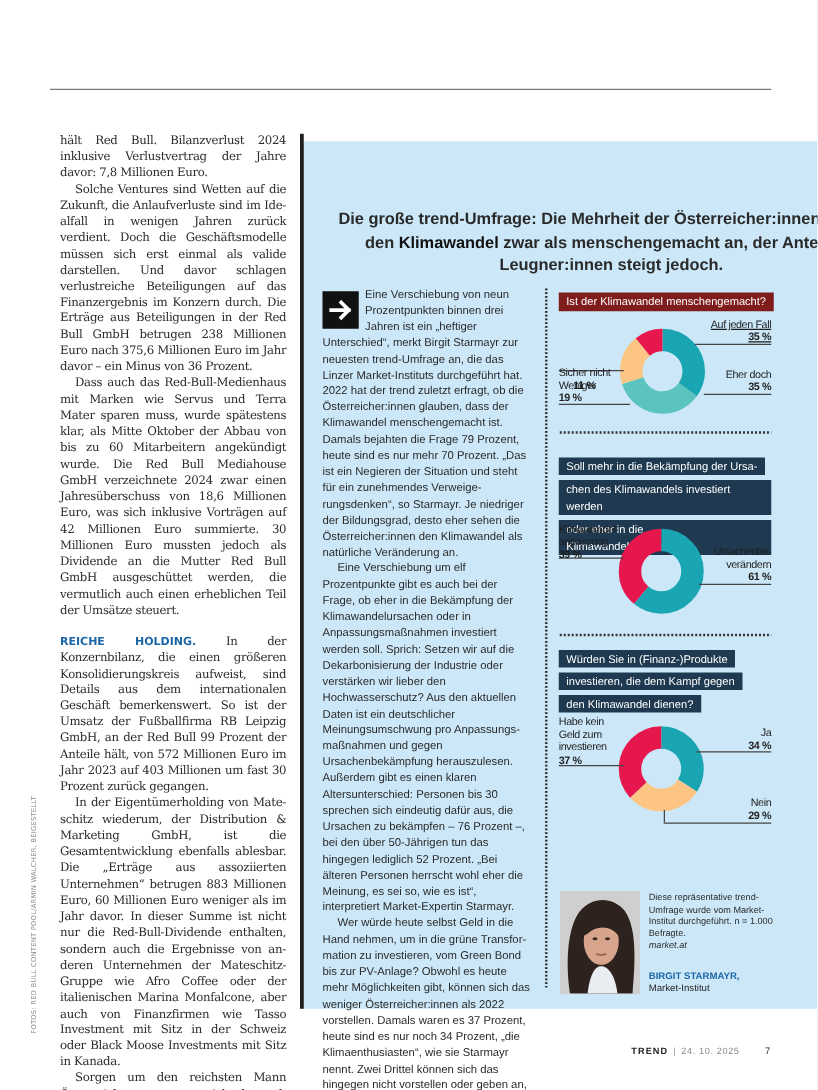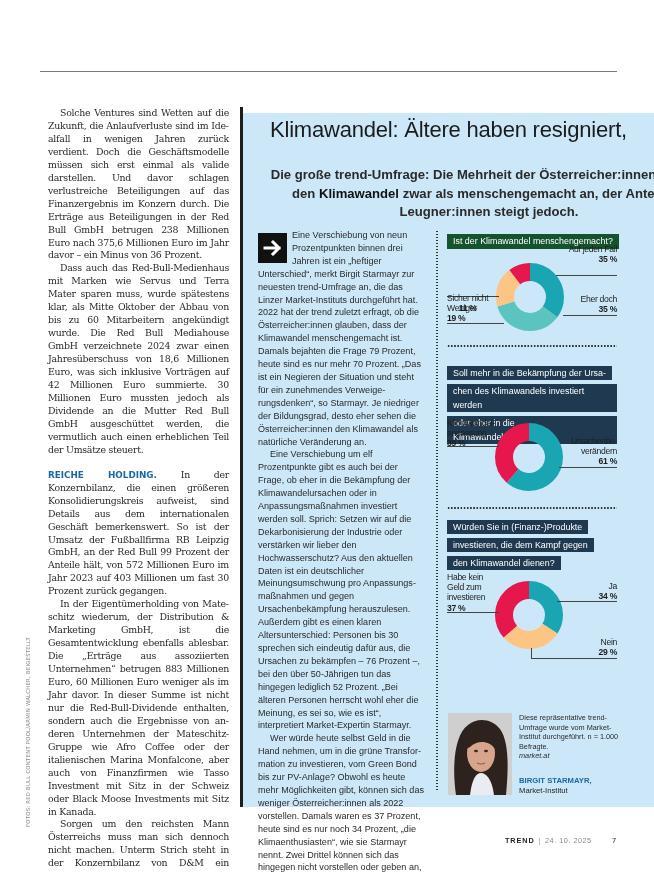--- a/index.html
+++ b/index.html
@@ -37,21 +37,21 @@
     position: absolute; left: 258px; top: 229px; width: 168px;
     font-family: "Liberation Sans", sans-serif; font-size: 9.05px; line-height: 12.9px; color: #2a2a2a;
   }
   .body-text .first { text-indent: 0; }
   .body-text .wrap-pad { float: left; width: 34px; height: 38px; }
   .body-text p.ind { text-indent: 12px; }
 
   .dot-v { position: absolute; left: 436px; top: 230px; width: 2px; height: 560px; background-image: radial-gradient(circle, #333 0.8px, transparent 1px); background-size: 2px 3px; background-repeat: repeat-y; }
   .dot-h { position: absolute; left: 447px; width: 170px; height: 2px; background-image: radial-gradient(circle, #333 0.8px, transparent 1px); background-size: 3.2px 2px; background-repeat: repeat-x; }
 
-  .qlabel { position: absolute; left: 447px; background: #14532d; color: #fff; font-family: "Liberation Sans", sans-serif; font-size: 8.9px; padding: 0 6px; line-height: 15px; }
+  .qlabel { position: absolute; left: 447px; background: #7f1d1d; color: #fff; font-family: "Liberation Sans", sans-serif; font-size: 8.9px; padding: 0 6px; line-height: 15px; }
   .qstack { position: absolute; left: 447px; width: 170px; }
   .qstack span { display: block; background: #1f3a50; color: #fff; font-family: "Liberation Sans", sans-serif; font-size: 8.9px; line-height: 14px; padding: 0 6px; margin-bottom: 4px; width: fit-content; }
 
   .chart-svg { position: absolute; }
   .leg { position: absolute; font-family: "Liberation Sans", sans-serif; font-size: 8.6px; line-height: 10.2px; color: #1e1e1e; letter-spacing: -0.3px; }
   .leg b { font-weight: bold; display: block; }
   .leg.right { text-align: right; }
   .leader { position: absolute; height: 1px; background: #444; }
 
   .portrait { position: absolute; left: 448px; top: 713px; width: 64px; height: 82px; overflow: hidden; background: #c9c9c9; }
@@ -67,32 +67,32 @@
   .page-num { position: absolute; top: 836px; left: 612px; font-family: "Liberation Sans", sans-serif; font-size: 7.5px; color: #222; }
 </style>
 </head>
 <body>
 
 <div class="top-rule"></div>
 
 <div class="photo-credit">FOTOS: RED BULL CONTENT POOL/ARMIN WALCHER, BEIGESTELLT</div>
 
 <div class="left-col">
+  <p>hält Red Bull. Bilanzverlust 2024 inklusi­ve Verlustvertrag der Jahre davor: 7,8 Millionen Euro.</p>
   <p class="ind">Solche Ventures sind Wetten auf die Zukunft, die Anlaufverluste sind im Ide­alfall in wenigen Jahren zurück verdient. Doch die Geschäftsmodelle müssen sich erst einmal als valide darstellen. Und da­vor schlagen verlustreiche Beteiligungen auf das Finanzergebnis im Konzern durch. Die Erträge aus Beteiligungen in der Red Bull GmbH betrugen 238 Millio­nen Euro nach 375,6 Millionen Euro im Jahr davor – ein Minus von 36 Prozent.</p>
   <p class="ind">Dass auch das Red-Bull-Medienhaus mit Marken wie Servus und Terra Mater sparen muss, wurde spätestens klar, als Mitte Oktober der Abbau von bis zu 60 Mitarbeitern angekündigt wurde. Die Red Bull Mediahouse GmbH verzeichne­te 2024 zwar einen Jahresüberschuss von 18,6 Millionen Euro, was sich inklusive Vorträgen auf 42 Millionen Euro sum­mierte. 30 Millionen Euro mussten je­doch als Dividende an die Mutter Red Bull GmbH ausgeschüttet werden, die vermutlich auch einen erheblichen Teil der Umsätze steuert.</p>
   <p class="gap"><span class="runin">REICHE HOLDING.</span><span> In der Konzernbilanz, die einen größeren Konsolidierungs­kreis aufweist, sind Details aus dem in­ternationalen Geschäft bemerkenswert. So ist der Umsatz der Fußballfirma RB Leipzig GmbH, an der Red Bull 99 Pro­zent der Anteile hält, von 572 Millionen Euro im Jahr 2023 auf 403 Millionen um fast 30 Prozent zurück gegangen.</span></p>
   <p class="ind">In der Eigentümerholding von Mate­schitz wiederum, der Distribution &amp; Mar­keting GmbH, ist die Gesamtentwicklung ebenfalls ablesbar. Die „Erträge aus asso­ziierten Unternehmen“ betrugen 883 Millionen Euro, 60 Millionen Euro weni­ger als im Jahr davor. In dieser Summe ist nicht nur die Red-Bull-Dividende enthal­ten, sondern auch die Ergebnisse von an­deren Unternehmen der Mateschitz-Gruppe wie Afro Coffee oder der italieni­schen Marina Monfalcone, aber auch von Finanzfirmen wie Tasso Investment mit Sitz in der Schweiz oder Black Moose In­vestments mit Sitz in Kanada.</p>
   <p class="ind"><span>Sorgen um den reichsten Mann Öster­reichs muss man sich dennoch nicht ma­chen. Unterm Strich steht in der Kon­zernbilanz von D&amp;M ein Gewinn von 6,3 Milliarden (!) Euro.</span> </p>
 </div>
 
 <div class="box"></div>
 <div class="box-bar"></div>
 
 <div class="headline">
-  <div>Klimawandel: Ältere haben resigniert,</div>
 </div>
 <div class="deck"><span>Die große trend-Umfrage: Die Mehrheit der Österreicher:innen erkennt den </span><b>Klimawandel</b><span> zwar als menschengemacht an, der Anteil der Leugner:innen steigt jedoch.</span></div>
 
 <div class="arrow-box">
   <svg viewBox="0 0 29 30">
       <path d="M7 15 H21 M15 9 L21 15 L15 21" stroke="#fff" stroke-width="3" fill="none" stroke-linecap="square"></path>
     </svg>
 </div>
 
 <div class="body-text">
@@ -112,21 +112,21 @@
     <circle cx="35" cy="35" r="25" fill="none" stroke="#5cc4bf" stroke-width="18" stroke-dasharray="54.98 157.08" stroke-dashoffset="-54.98"></circle>
     <circle cx="35" cy="35" r="25" fill="none" stroke="#fcc584" stroke-width="18" stroke-dasharray="29.85 157.08" stroke-dashoffset="-109.96"></circle>
     <circle cx="35" cy="35" r="25" fill="none" stroke="#e5174c" stroke-width="18" stroke-dasharray="17.28 157.08" stroke-dashoffset="-139.81"></circle>
   </g>
 </svg>
 <div class="leader" style="left:556px; top:275px; width:61px;"></div>
 <div class="leader" style="left:563px; top:315px; width:54px;"></div>
 <div class="leader" style="left:447px; top:296px; width:52px;"></div>
 <div class="leader" style="left:447px; top:323px; width:57px;"></div>
 
-<div class="leg right" style="right:37px; top:244px;"><span>Auf jeden Fall</span><b>35 %</b></div>
+<div class="leg right" style="right:37px; top:254px;text-decoration:underline;"><span>Auf jeden Fall</span><b>35 %</b></div>
 <div class="leg right" style="right:37px; top:294px;"><span>Eher doch</span><b>35 %</b></div>
 <div class="leg" style="left:447px; top:293px;text-align:center;"><span>Sicher nicht</span><b>11 %</b></div>
 <div class="leg" style="left:447px; top:303px;"><span>Weniger</span><b>19 %</b></div>
 
 <div class="dot-h" style="top:345px;"></div>
 
 <div class="qstack" style="top:366px;">
   <span>Soll mehr in die Bekämpfung der Ursa-</span>
   <span>chen des Klimawandels investiert werden</span>
   <span>oder eher in die Klimawandelanpassung?</span>

